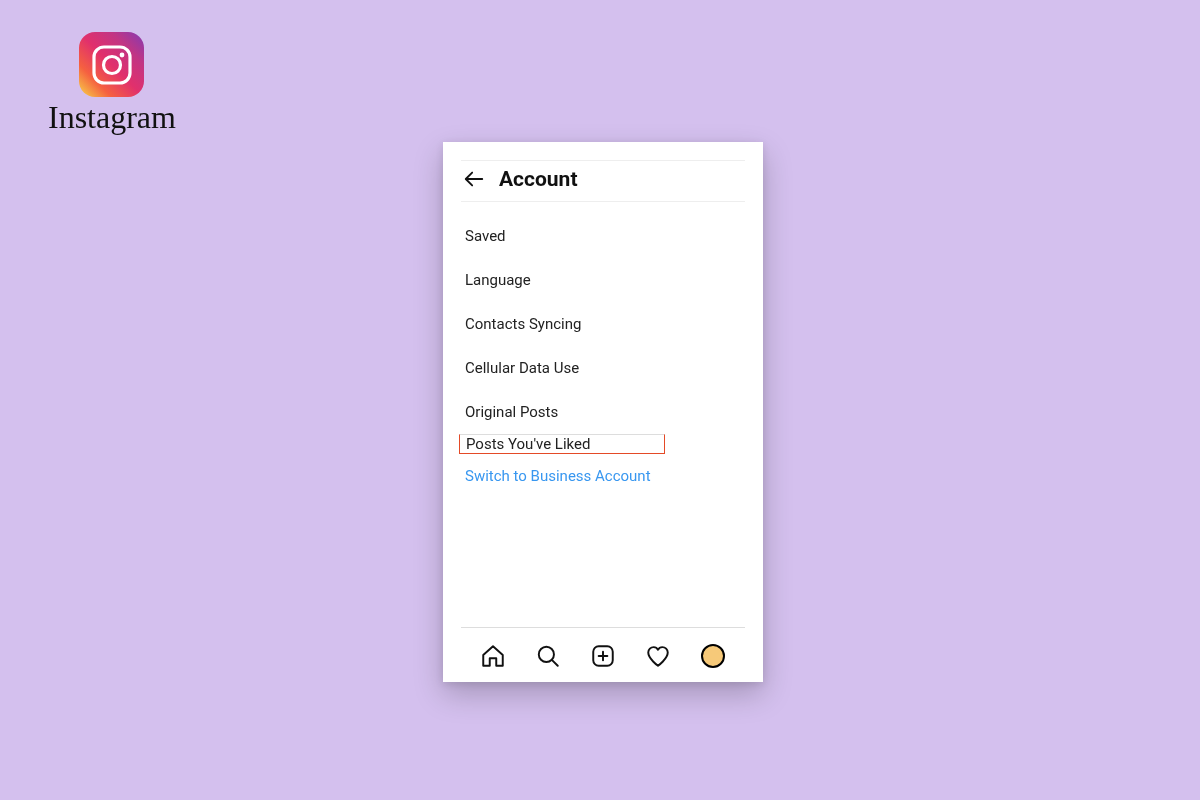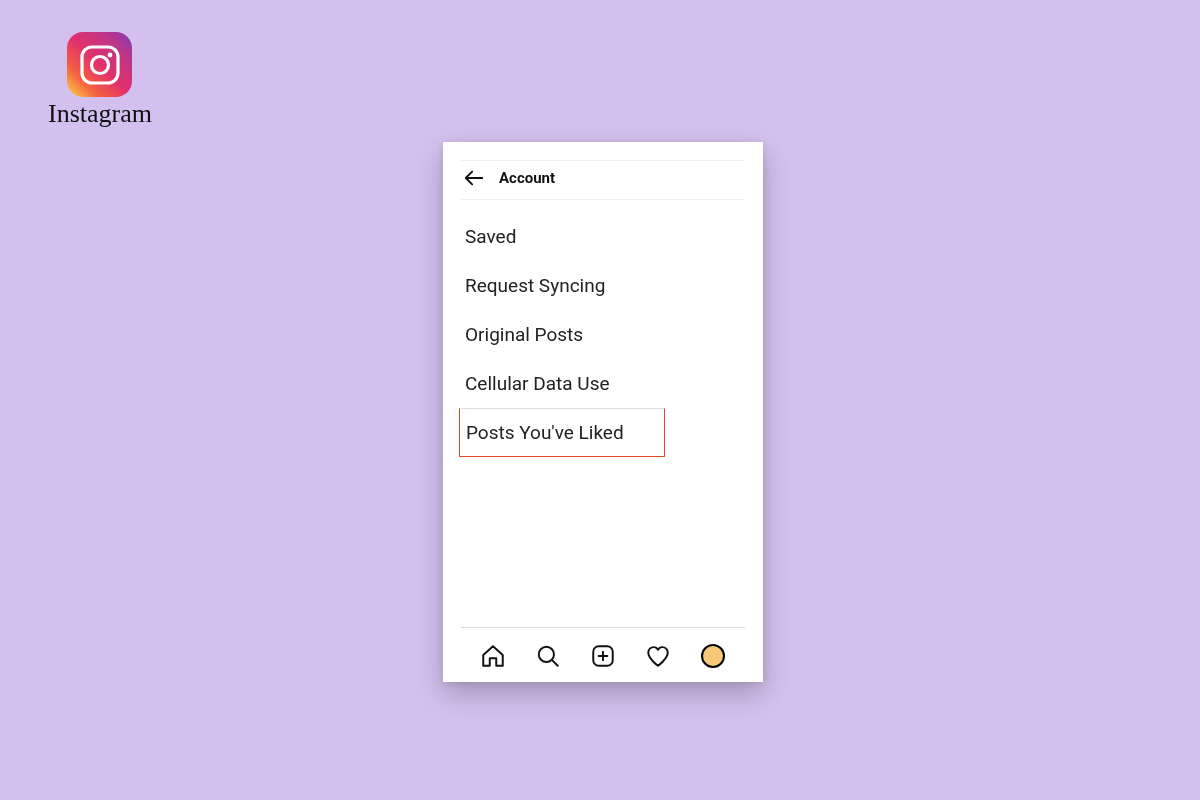--- a/index.html
+++ b/index.html
@@ -23,21 +23,21 @@
     width: 65px;
     height: 65px;
     border-radius: 16px;
     background: linear-gradient(45deg, #F8D748 0%, #F56040 25%, #E1306C 50%, #C13584 75%, #833AB4 100%);
     display: flex;
     align-items: center;
     justify-content: center;
   }
   .logo-wordmark {
     font-family: "Brush Script MT", cursive;
-    font-size: 26px;
+    font-size: 32px;
     color: #111;
     margin-top: 2px;
     font-weight: 500;
   }
   .phone-card {
     position: absolute;
     left: 443px;
     top: 142px;
     width: 320px;
     height: 540px;
@@ -49,41 +49,41 @@
   }
   .header-row {
     display: flex;
     align-items: center;
     gap: 14px;
     padding: 6px 0 10px 2px;
     border-top: 1px solid #eee;
     border-bottom: 1px solid #eee;
   }
   .header-title {
-    font-size: 15px;
+    font-size: 21px;
     font-weight: 700;
     color: #111;
   }
   .list {
     flex: 1;
     padding-top: 12px;
   }
   .item {
-    font-size: 19px;
+    font-size: 15px;
     color: #222;
     padding: 13px 4px;
     cursor: pointer;
   }
   .item.link {
     color: #3897F0;
   }
   .item.highlight {
     border: 1.5px solid #E44A27;
     border-top: 1px solid #ddd;
-    padding: 12px 6px;
+    padding: 0 6px;
     margin-left: -2px;
     margin-right: 80px;
   }
   .bottom-sep {
     height: 1px;
     background: #ddd;
     margin: 6px 0 8px 0;
   }
   .navbar {
     display: flex;
@@ -126,24 +126,26 @@
   <div class="header-row">
     <svg width="22" height="22" viewBox="0 0 24 24">
       <line x1="21" y1="12" x2="4" y2="12" stroke="#111" stroke-width="2" stroke-linecap="round"></line>
       <polyline points="10,5 3,12 10,19" fill="none" stroke="#111" stroke-width="2" stroke-linecap="round" stroke-linejoin="round"></polyline>
     </svg>
     <div class="header-title">Account</div>
   </div>
 
   <div class="list">
     <div class="item">Saved</div>
-    <div class="item">Request Syncing</div>
+    <div class="item">Language</div>
+    <div class="item">Contacts Syncing</div>
+    <div class="item">Cellular Data Use</div>
     <div class="item">Original Posts</div>
-    <div class="item">Cellular Data Use</div>
     <div class="item highlight">Posts You've Liked</div>
+    <div class="item link">Switch to Business Account</div>
   </div>
 
   <div class="bottom-sep"></div>
 
   <div class="navbar">
     <div class="nav-item">
       <svg width="26" height="26" viewBox="0 0 24 24">
         <path d="M3 11 L12 3 L21 11 L21 21 L15 21 L15 14 L9 14 L9 21 L3 21 Z" fill="none" stroke="#111" stroke-width="1.8" stroke-linejoin="round"></path>
       </svg>
     </div>

